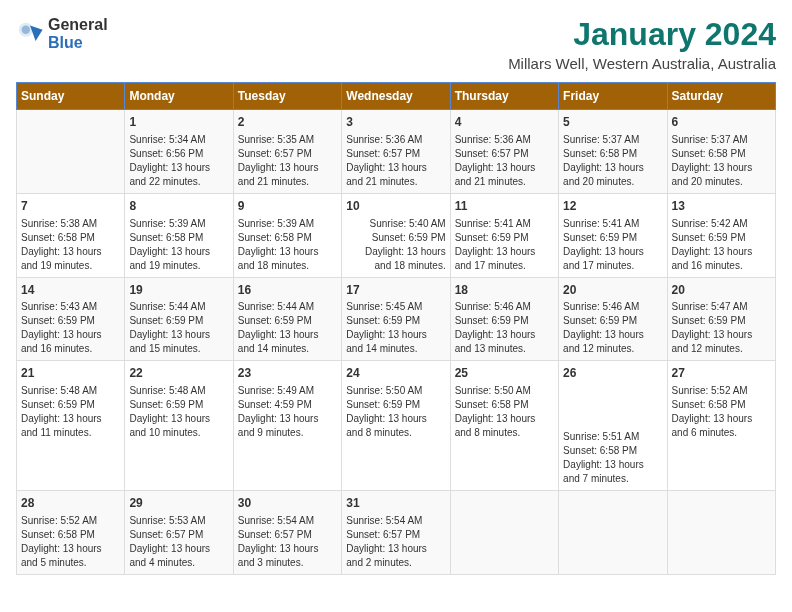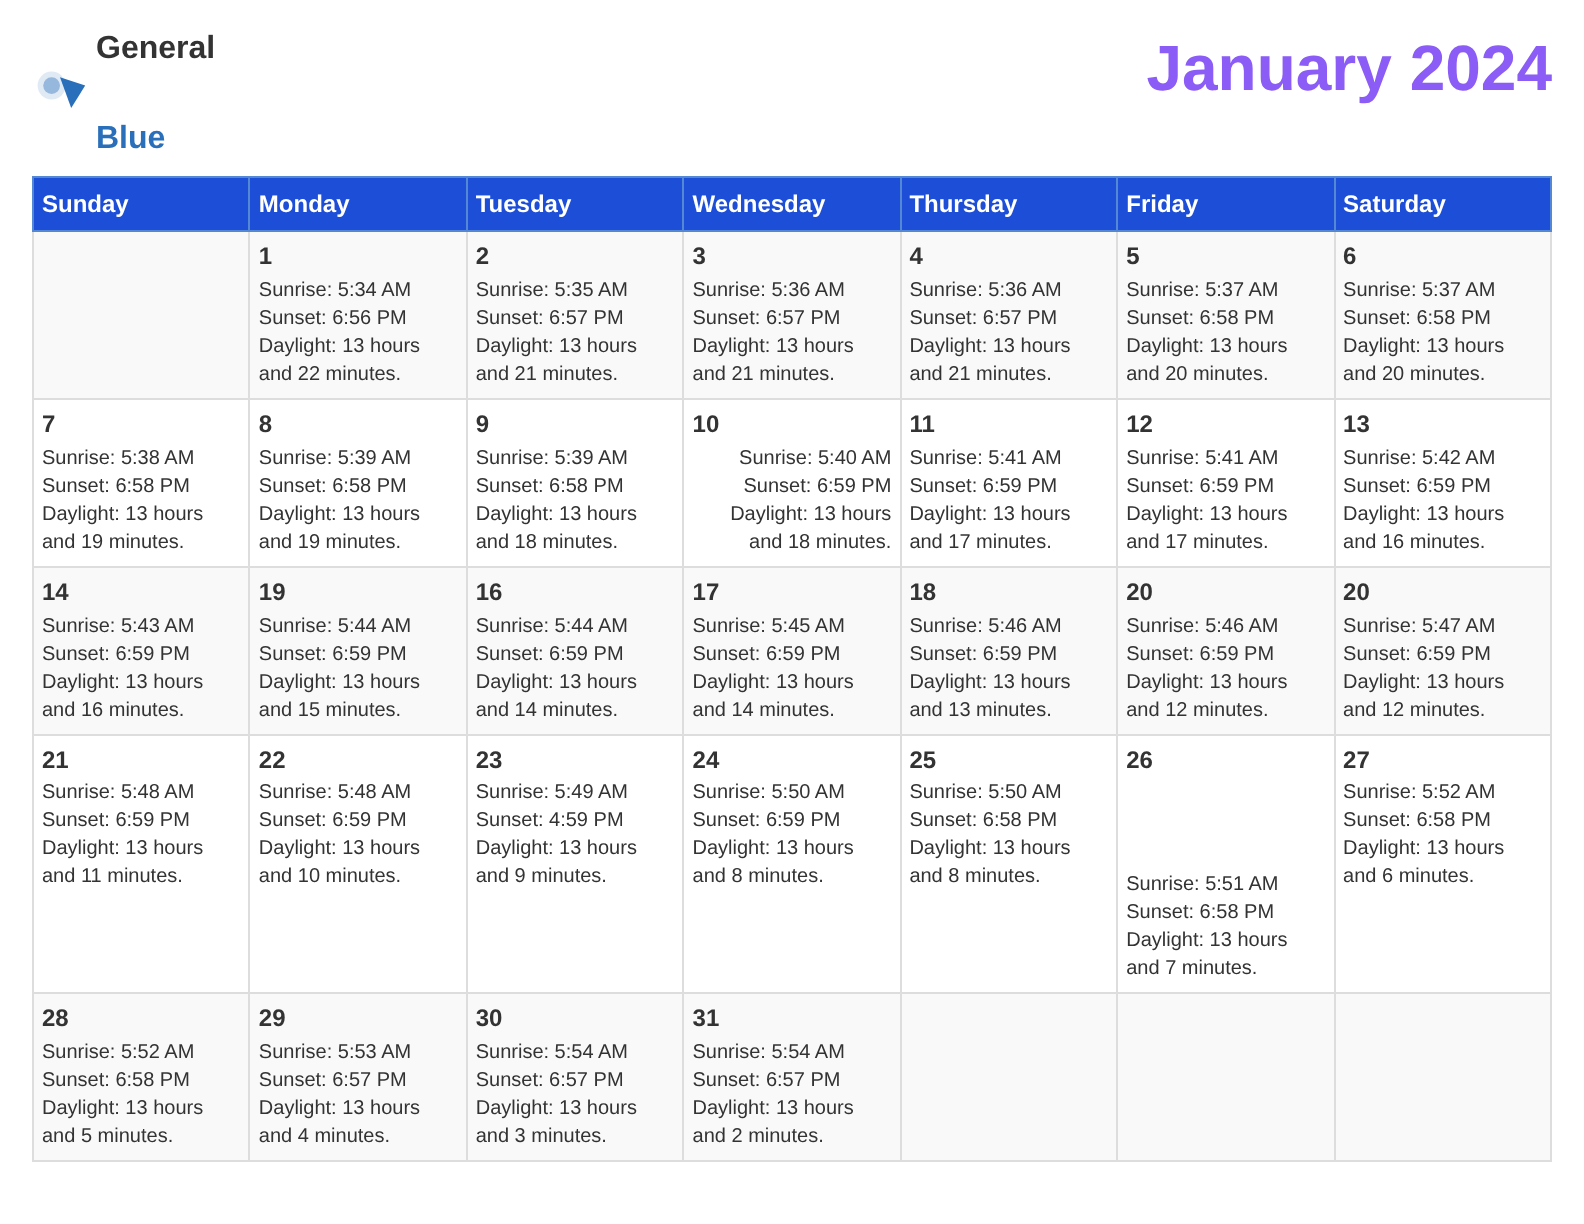--- a/index.html
+++ b/index.html
@@ -20,48 +20,47 @@
       display: flex;
       align-items: center;
       gap: 4px;
     }
     .logo-text {
       display: flex;
       flex-direction: column;
       font-weight: bold;
       font-size: 16px;
       line-height: 1.1;
-      gap: 27px;
     }
     .logo-general { color: #333; }
     .logo-blue { color: #2a6fba; }
     .logo-icon {
       width: 28px;
       height: 28px;
     }
     .title-area {
       text-align: right;
     }
     .main-title {
       font-size: 32px;
       font-weight: bold;
-      color: #8b5cf6;
+      color: #0f766e;
     }
     .subtitle {
       font-size: 15px;
       color: #444;
       margin-top: 2px;
     }
     table {
       width: 100%;
       border-collapse: collapse;
       font-size: 10.5px;
     }
     thead tr {
-      background: #1d4ed8;
+      background: #a16207;
       color: #fff;
     }
     thead th {
       padding: 6px 4px;
       text-align: left;
       font-size: 12px;
       font-weight: bold;
       border: 1px solid #5588d4;
     }
     tbody tr {
@@ -99,20 +98,21 @@
       <circle cx="14" cy="14" r="6" fill="#2a6fba" opacity="0.4"></circle>
       <polygon points="20,8 38,14 28,30" fill="#2a6fba"></polygon>
     </svg>
     <div class="logo-text">
       <span class="logo-general">General</span>
       <span class="logo-blue">Blue</span>
     </div>
   </div>
   <div class="title-area">
     <div class="main-title">January 2024</div>
+    <div class="subtitle">Millars Well, Western Australia, Australia</div>
   </div>
 </div>
 
 <table>
   <thead>
     <tr>
     <th>Sunday</th>
         <th>Monday</th>
         <th>Tuesday</th>
         <th>Wednesday</th>

